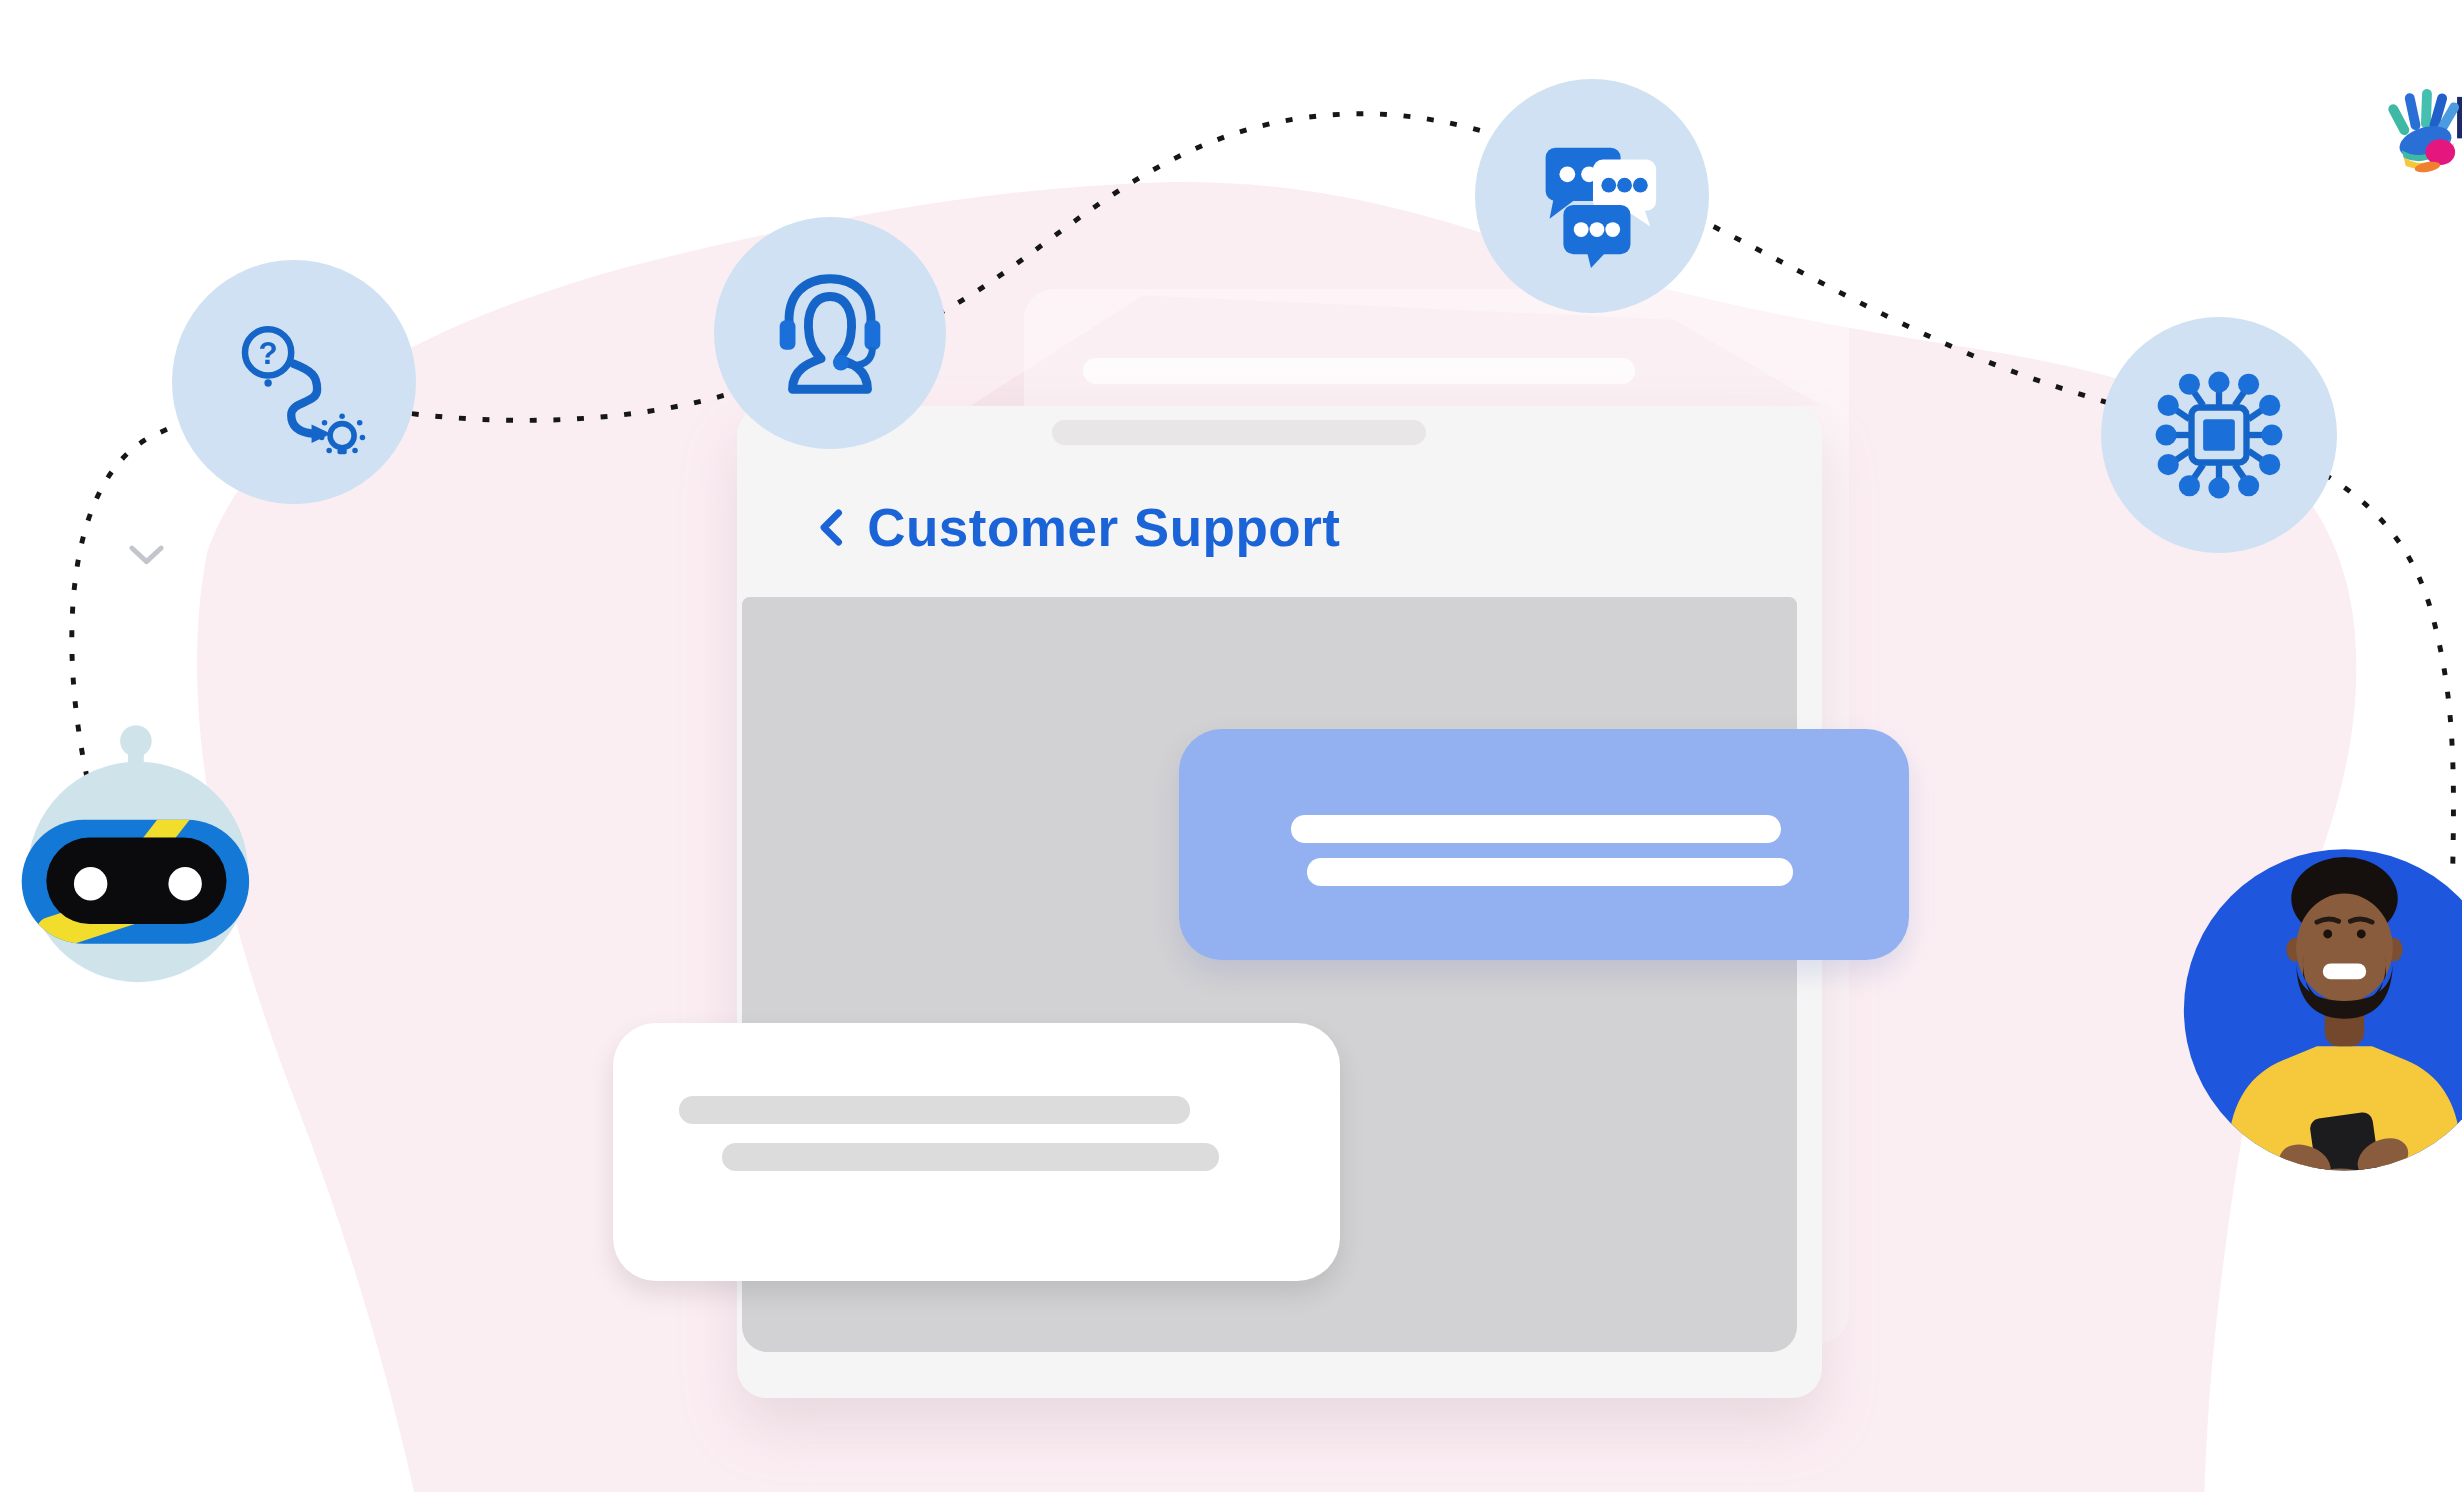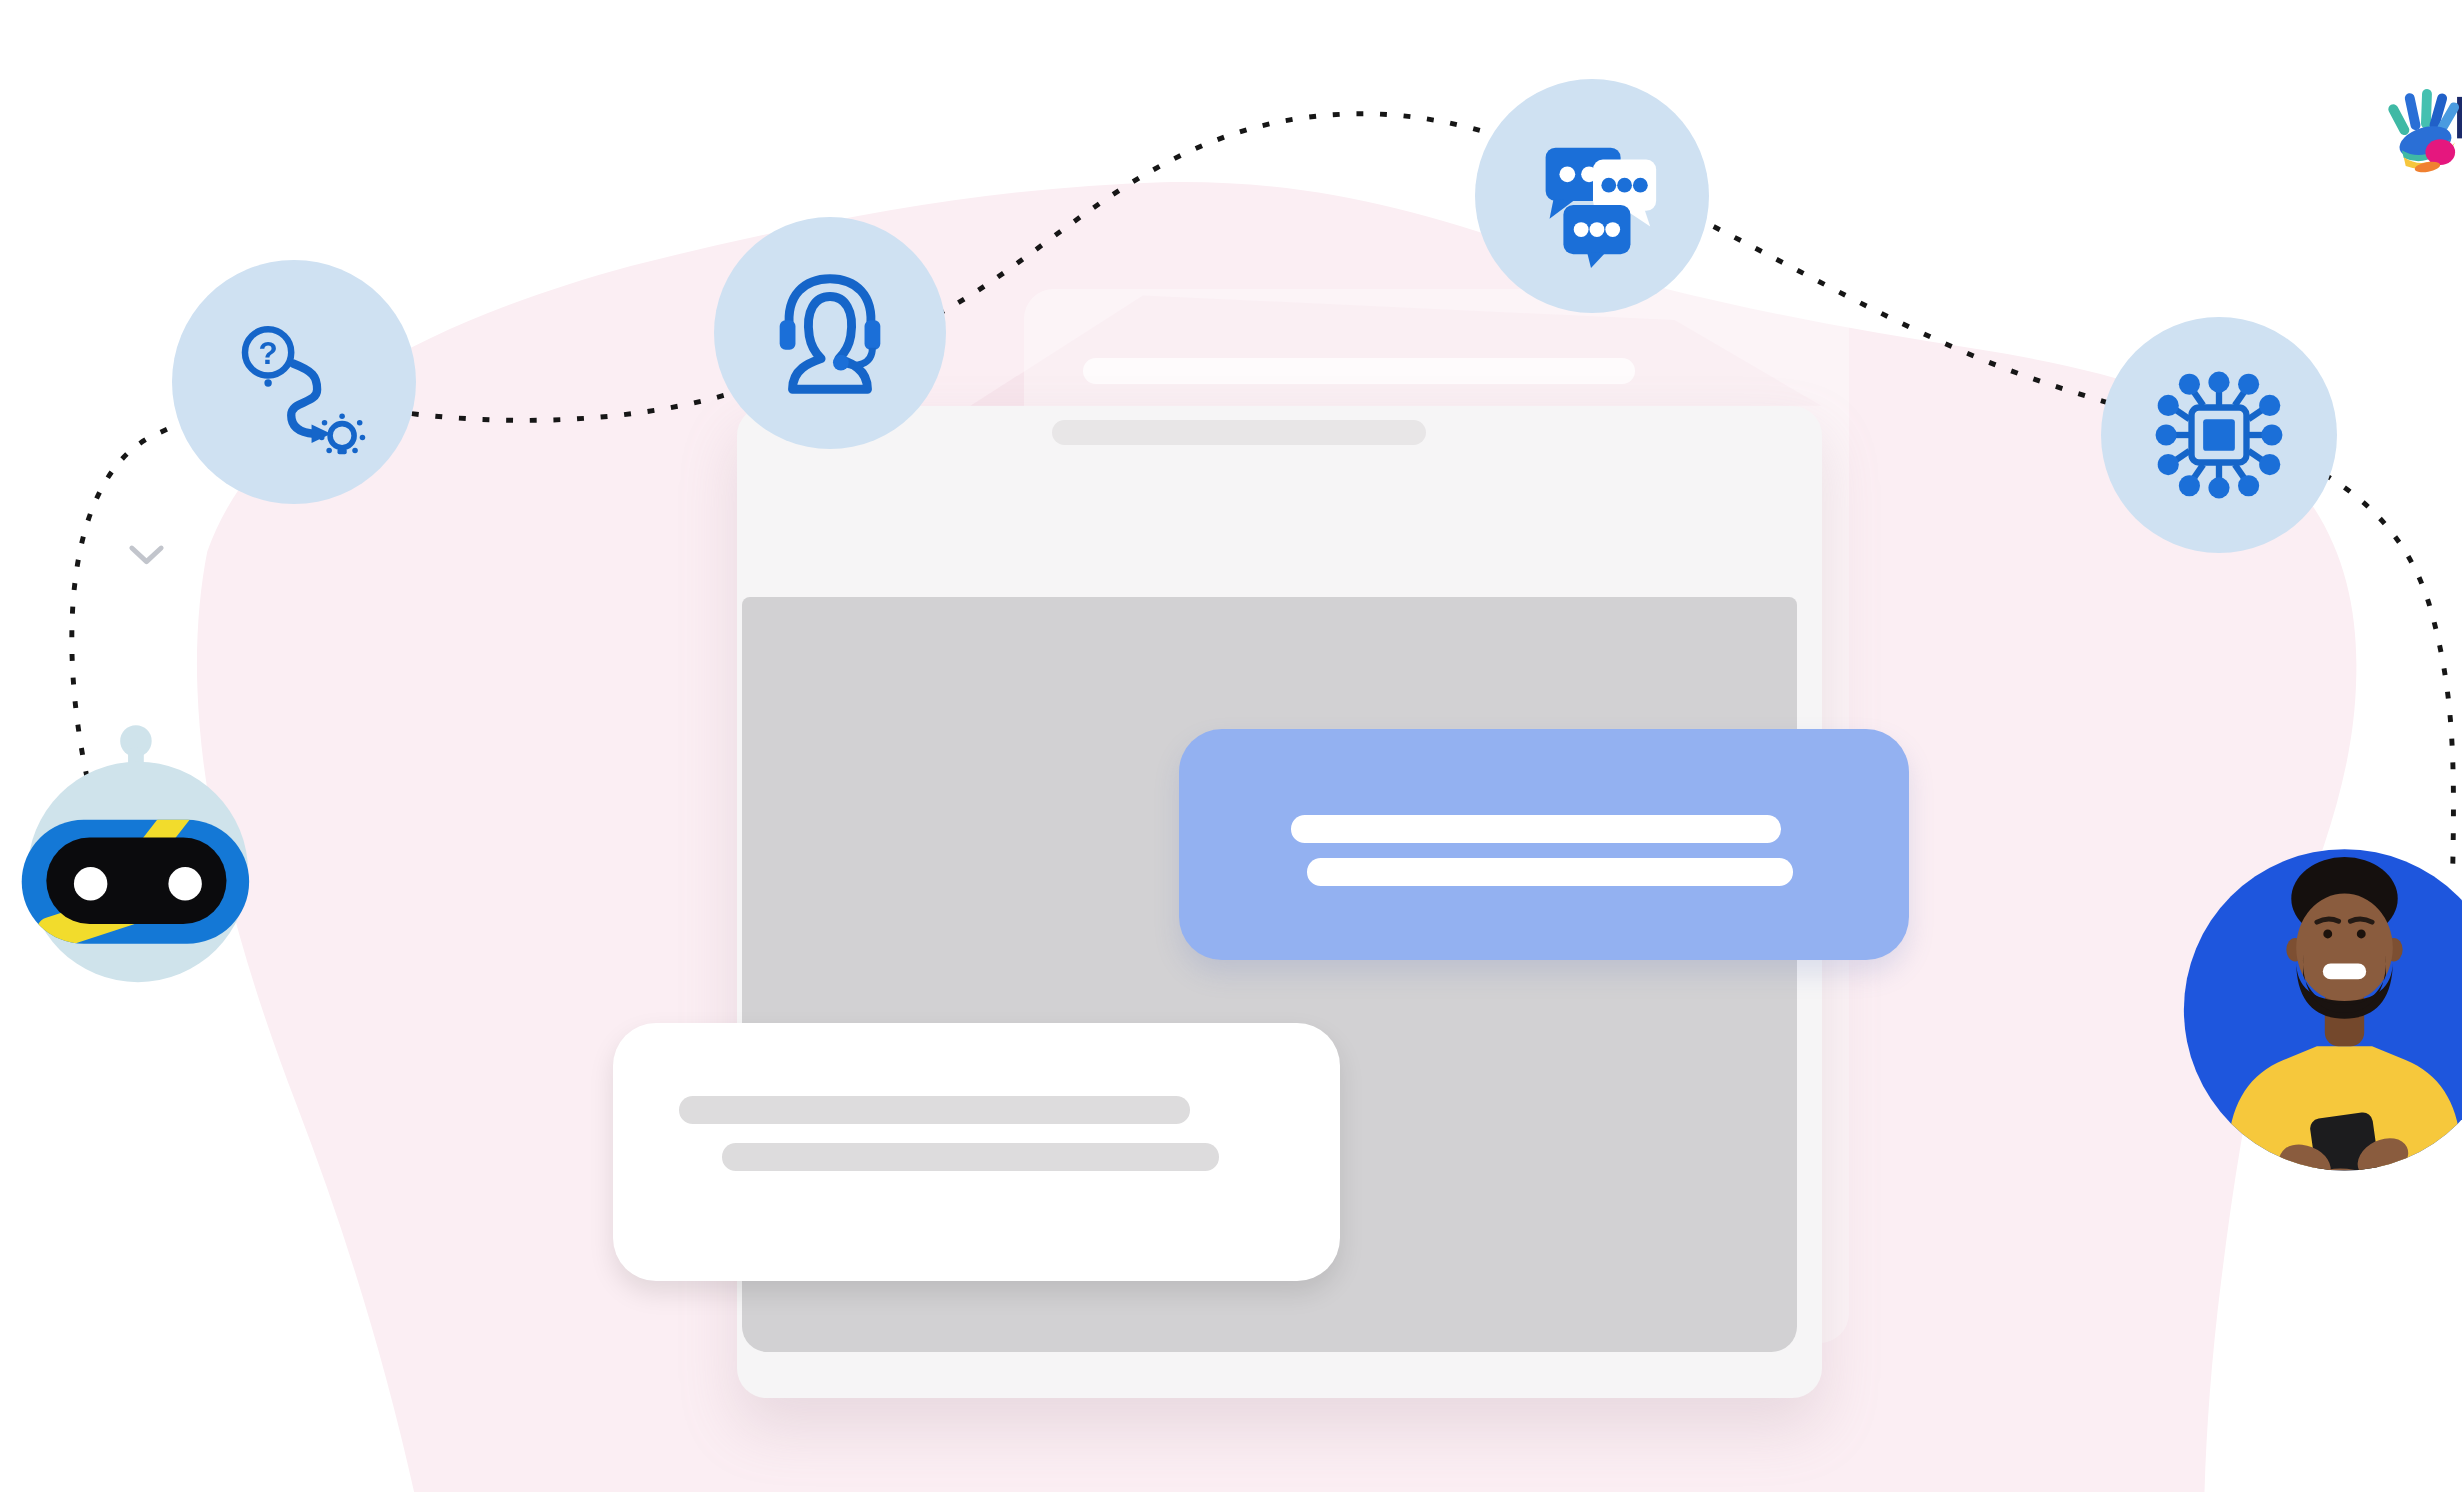--- a/index.html
+++ b/index.html
@@ -100,20 +100,28 @@
       C 2360 468 2440 520 2468 620
       C 2492 705 2492 780 2490 885"></path>
   </svg>
 
   <div class="abs back-window">
     <div class="abs back-handle"></div>
   </div>
 
   <div class="abs main-window">
     <div class="abs main-handle"></div>
+    <div class="abs window-header">
+      <span>
+        <svg class="back-chevron" viewBox="0 0 26 40">
+          <polyline points="21,5 6,20 21,35"></polyline>
+        </svg>
+      </span>
+      <span class="window-title">Customer Support</span>
+    </div>
     <div class="abs chat-body"></div>
   </div>
 
   <div class="abs bubble bubble-agent">
     <div class="skeleton-line line-white" style="left:112px;top:86px;width:490px;"></div>
     <div class="skeleton-line line-white" style="left:128px;top:129px;width:486px;"></div>
   </div>
 
   <div class="abs bubble bubble-user">
     <div class="skeleton-line line-gray" style="left:66px;top:73px;width:511px;"></div>

